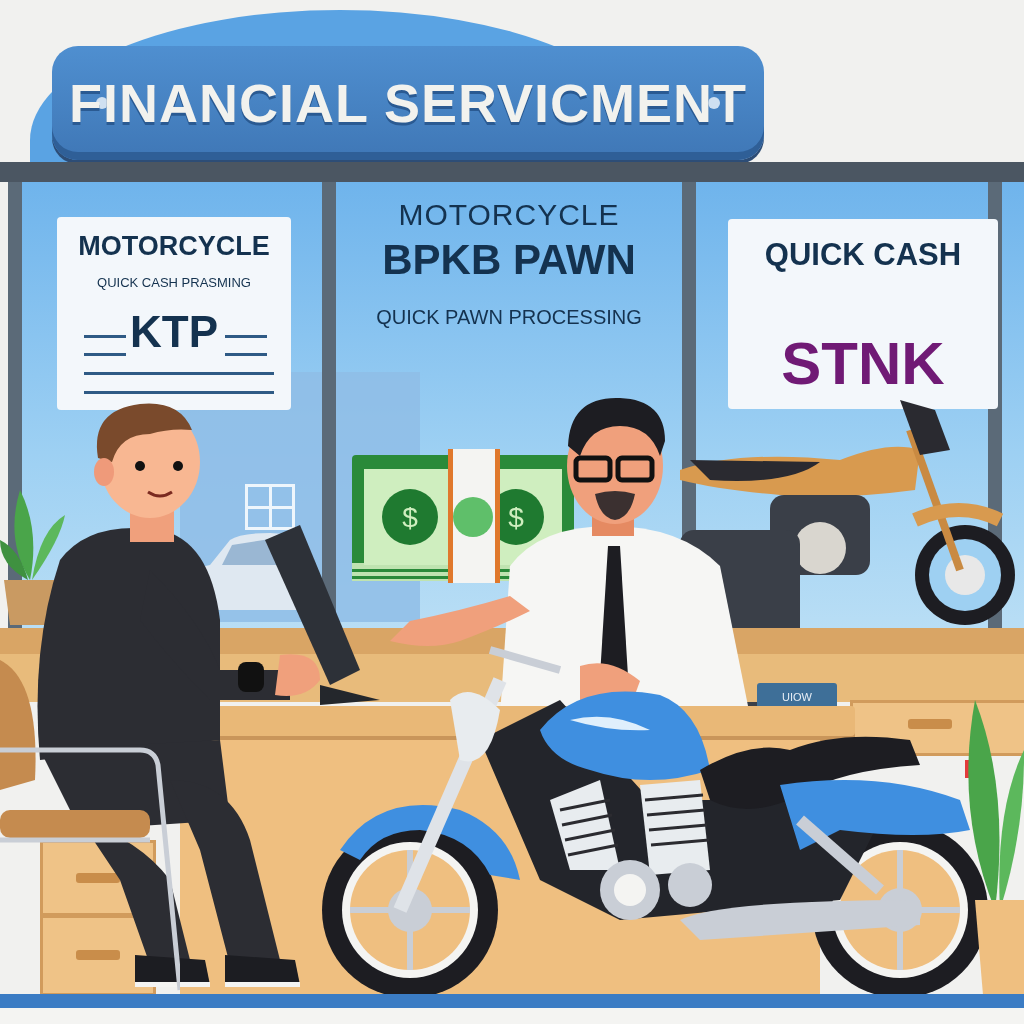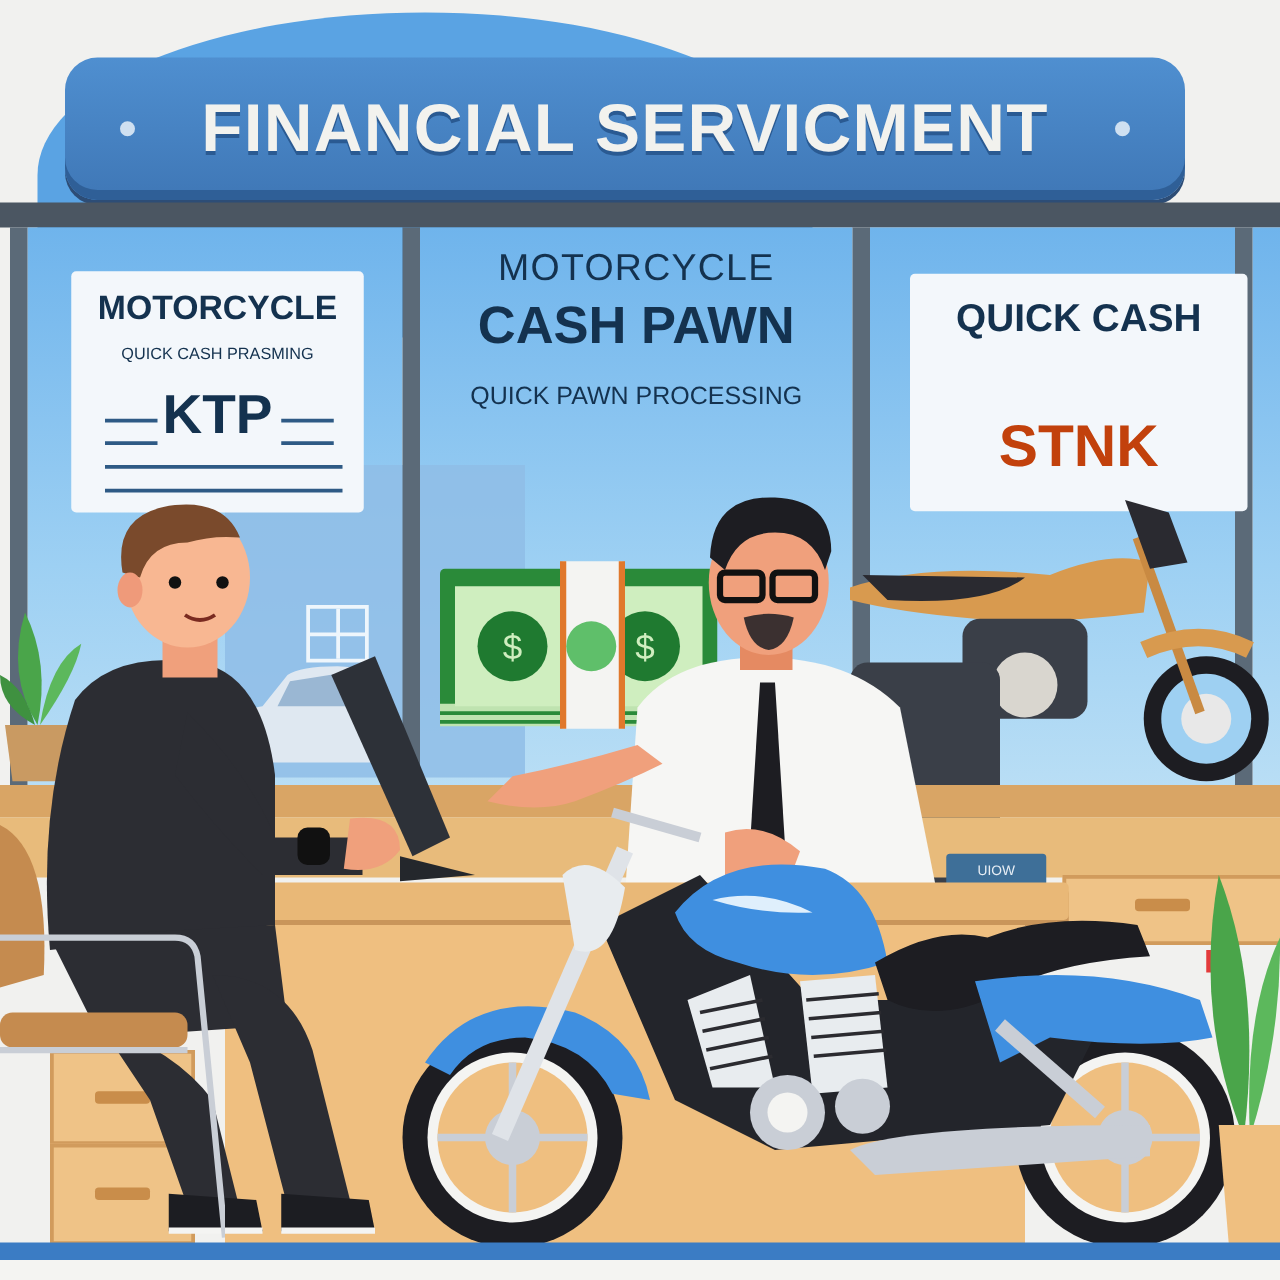--- a/index.html
+++ b/index.html
@@ -1,21 +1,21 @@
 <!DOCTYPE html>
 <html><head>
 <meta charset="utf-8">
 <style>
   html,body{margin:0;padding:0;}
   body{width:1024px;height:1024px;overflow:hidden;background:#f1f1ef;font-family:"Liberation Sans",sans-serif;position:relative;}
   .abs{position:absolute;}
   
   .dome{left:30px;top:10px;width:620px;height:260px;border-radius:50% 50% 0 0;background:#5aa3e3;}
   
-  .sign{left:52px;top:46px;width:896px;height:114px;border-radius:26px;background:linear-gradient(#4f8fd0,#3f77b6);box-shadow:inset 0 -8px 0 #2f5f97,0 4px 0 #2d4d76;}
+  .sign{left:52px;top:46px;width:712px;height:114px;border-radius:26px;background:linear-gradient(#4f8fd0,#3f77b6);box-shadow:inset 0 -8px 0 #2f5f97,0 4px 0 #2d4d76;}
   .sign-text{left:0;top:0;width:100%;height:100%;display:flex;align-items:center;justify-content:center;color:#f2f2ee;font-weight:bold;font-size:54px;letter-spacing:1px;text-shadow:0 3px 0 #2a5a92;}
   .sign-dot{width:12px;height:12px;border-radius:50%;background:#cfe0f1;top:51px;}
   
   .beam{left:0;top:162px;width:1024px;height:20px;background:#4b5662;}
   .glass{top:182px;height:450px;background:linear-gradient(#6fb4ec,#9dd0f3 60%,#b9def5);}
   .post{top:182px;width:14px;height:450px;background:#5b6a78;}
   .poster{background:#f3f7fb;border-radius:4px;}
   .ptext{color:#14324f;text-align:center;font-weight:bold;width:100%;}
   .line{height:3px;background:#2e5a85;}
   
@@ -68,26 +68,26 @@
   <div class="abs ptext" style="top:90px;font-size:44px">KTP</div>
   <div class="abs line" style="left:27px;top:118px;width:42px"></div>
   <div class="abs line" style="left:168px;top:118px;width:42px"></div>
   <div class="abs line" style="left:27px;top:136px;width:42px"></div>
   <div class="abs line" style="left:168px;top:136px;width:42px"></div>
   <div class="abs line" style="left:27px;top:155px;width:190px"></div>
   <div class="abs line" style="left:27px;top:174px;width:190px"></div>
 </div>
 
 <div class="abs ptext" style="left:336px;top:198px;width:346px;font-size:30px;font-weight:normal;letter-spacing:1px">MOTORCYCLE</div>
-<div class="abs ptext" style="left:336px;top:236px;width:346px;font-size:42px">CASH PAWN</div>
+<div class="abs ptext" style="left:336px;top:236px;width:346px;font-size:42px">BPKB PAWN</div>
 <div class="abs ptext" style="left:336px;top:306px;width:346px;font-size:20px;font-weight:normal">QUICK PAWN PROCESSING</div>
 
 <div class="abs poster" style="left:728px;top:219px;width:270px;height:190px">
   <div class="abs ptext" style="top:18px;font-size:31px">QUICK CASH</div>
-  <div class="abs ptext" style="top:110px;font-size:47px;color:#c2410c">STNK</div>
+  <div class="abs ptext" style="top:110px;font-size:60px;color:#701a75">STNK</div>
 </div>
 
 <svg class="abs" style="left:0;top:470px" width="70" height="160">
   <path d="M30 110 Q5 70 20 20 Q40 60 30 110Z" fill="#4aa54a"></path>
   <path d="M32 110 Q60 70 65 45 Q40 60 32 110Z" fill="#5cb85c"></path>
   <path d="M28 110 Q0 95 0 70 Q20 80 28 110Z" fill="#3f9140"></path>
   <path d="M4 110 L58 110 L52 155 L10 155Z" fill="#c99a62"></path>
 </svg>
 
 <svg class="abs" style="left:352px;top:445px" width="222" height="140">

